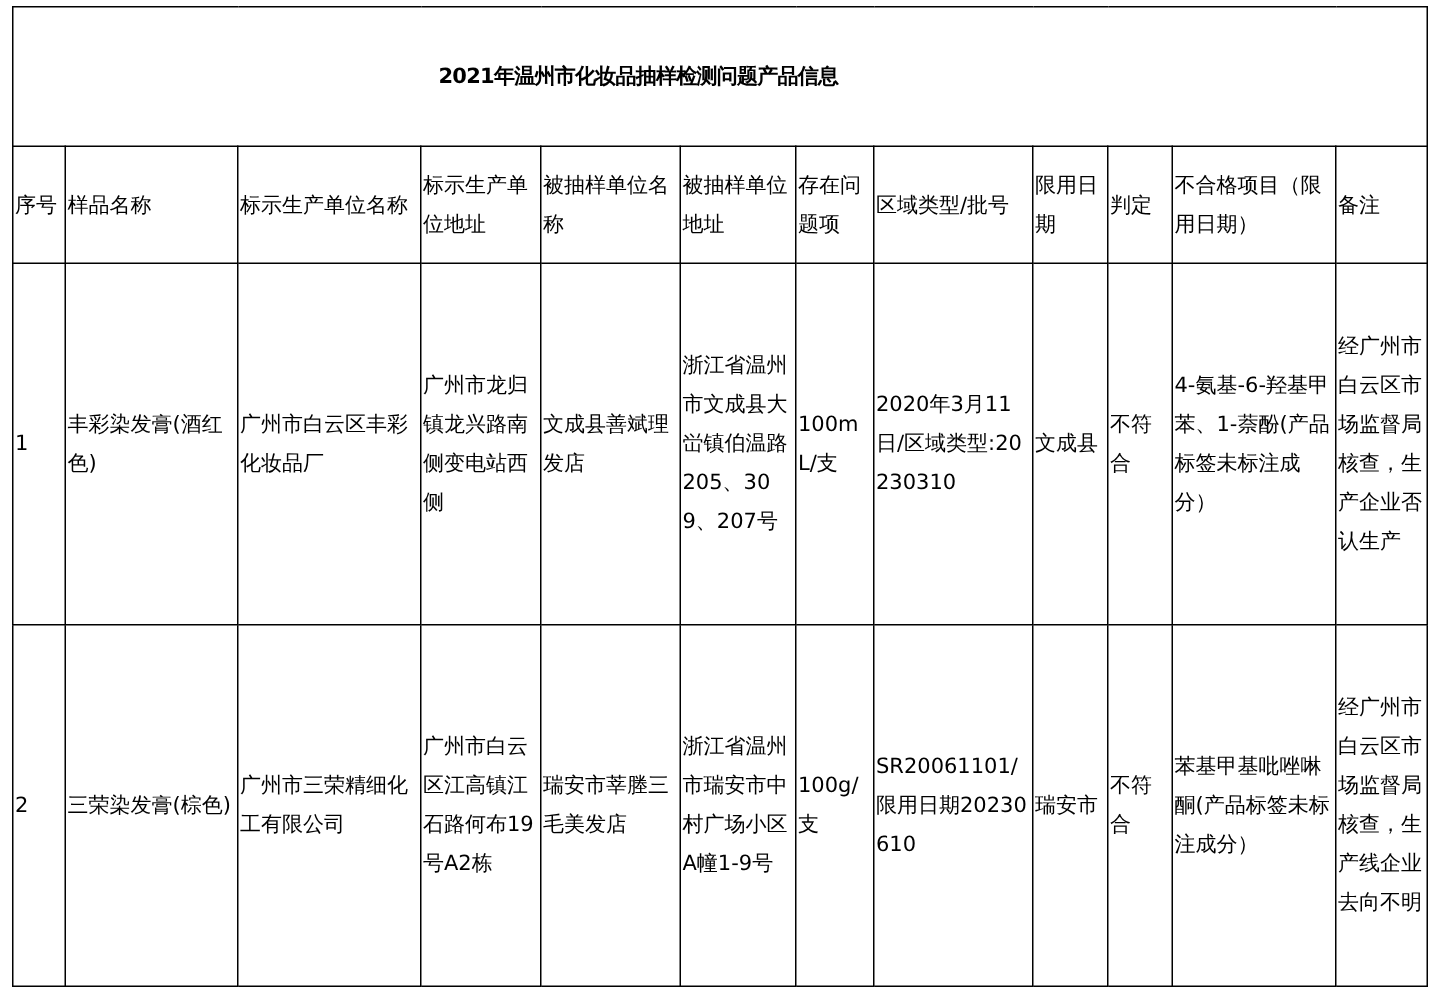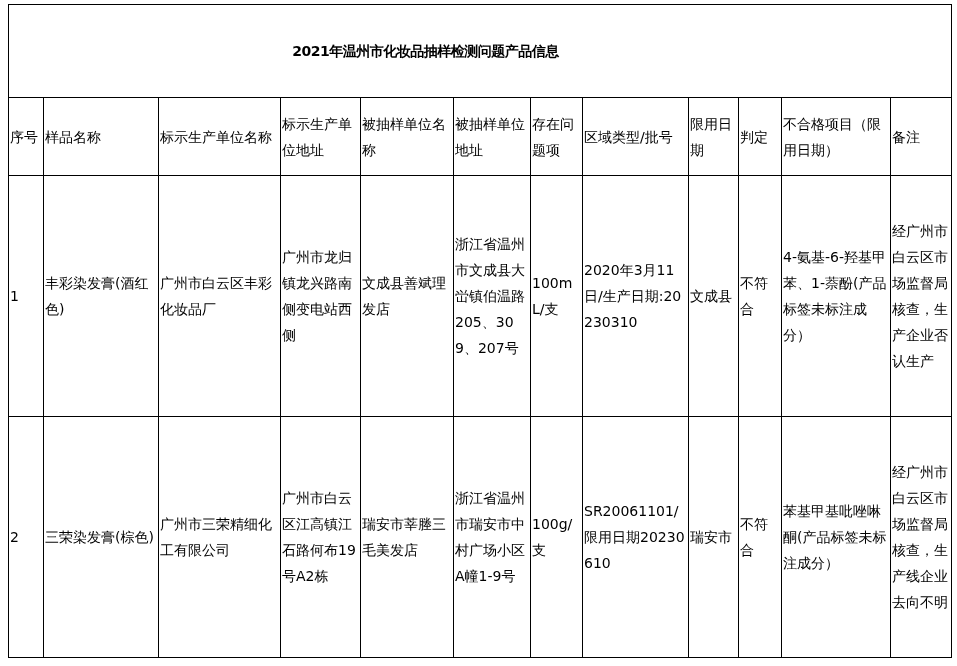--- a/index.html
+++ b/index.html
@@ -52,21 +52,21 @@
     <td>备注</td>
   </tr>
   <tr class="row1">
     <td>1</td>
     <td>丰彩染发膏(酒红色)</td>
     <td>广州市白云区丰彩化妆品厂</td>
     <td>广州市龙归镇龙兴路南侧变电站西侧</td>
     <td>文成县善斌理发店</td>
     <td>浙江省温州市文成县大峃镇伯温路205、309、207号</td>
     <td>100mL/支</td>
-    <td>2020年3月11日/生产日期:20230310</td>
+    <td>2020年3月11日/区域类型:20230310</td>
     <td>文成县</td>
     <td>不符合</td>
     <td>4-氨基-6-羟基甲苯、1-萘酚(产品标签未标注成分）</td>
     <td>经广州市白云区市场监督局核查，生产企业否认生产</td>
   </tr>
   <tr class="row2">
     <td>2</td>
     <td>三荣染发膏(棕色)</td>
     <td>广州市三荣精细化工有限公司</td>
     <td>广州市白云区江高镇江石路何布19号A2栋</td>

